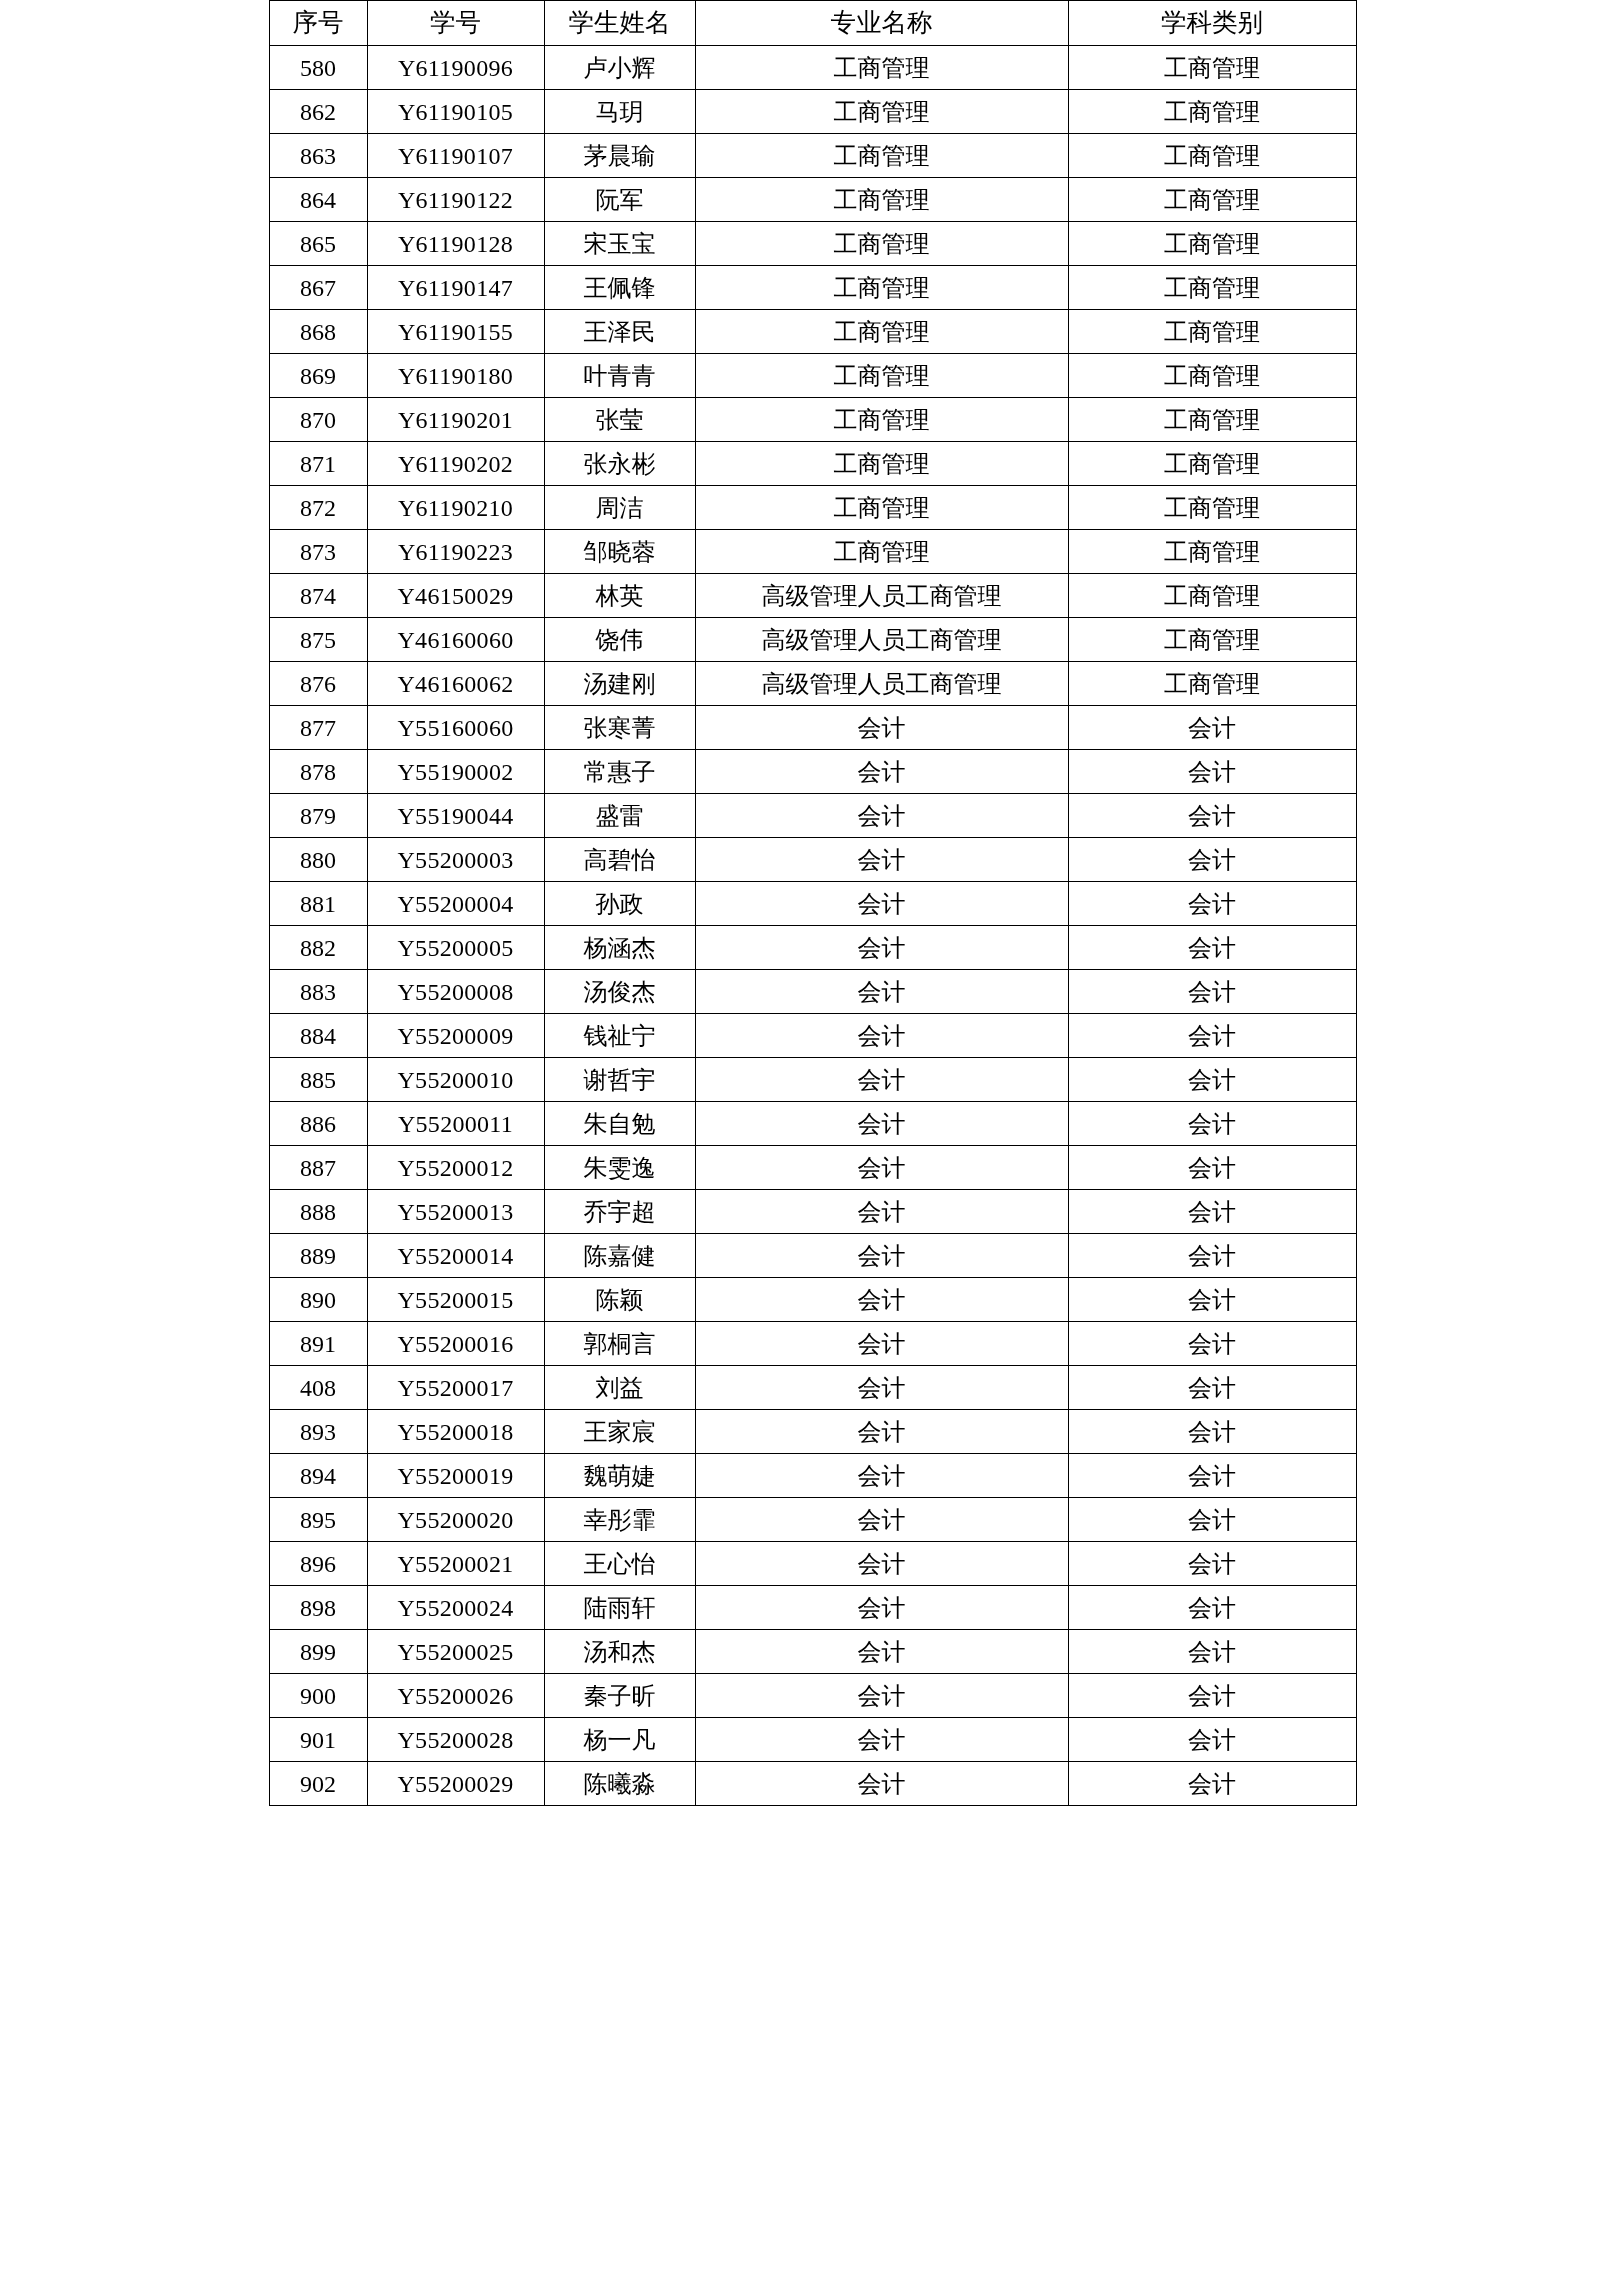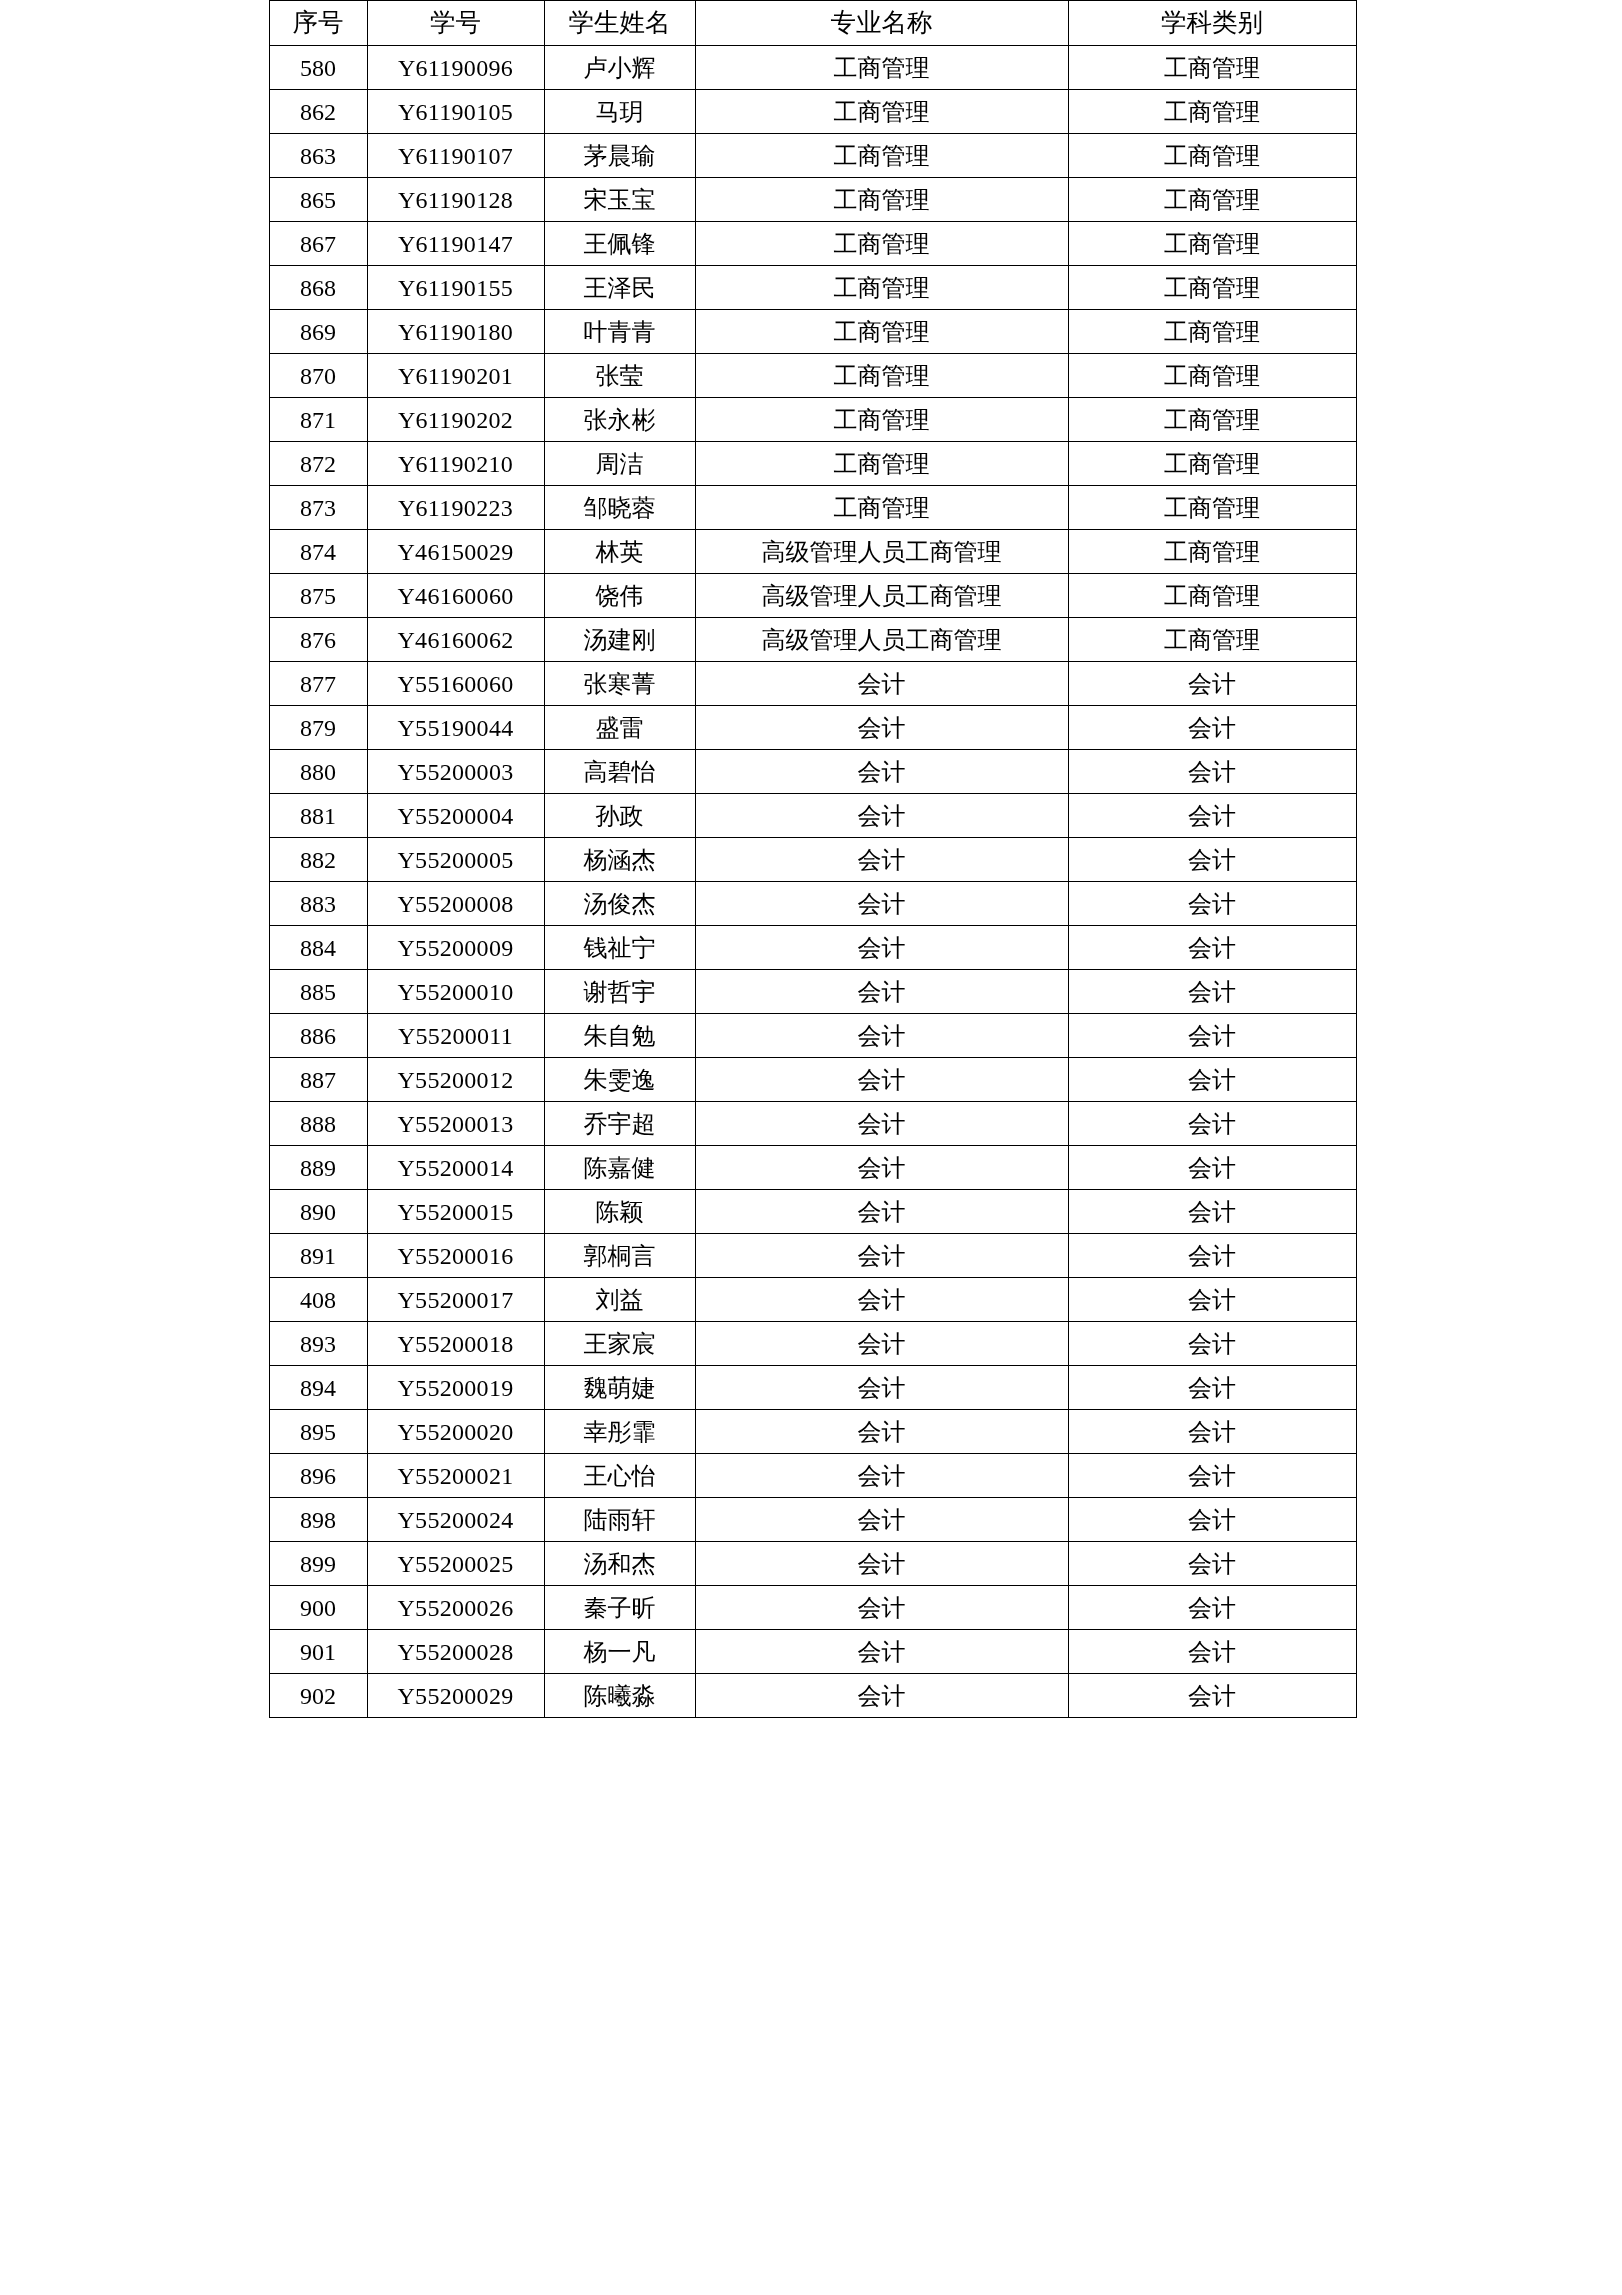--- a/index.html
+++ b/index.html
@@ -94,20 +94,27 @@
             <td>工商管理</td>
           </tr>
           <tr>
             <td>863</td>
             <td class="cell-id">Y61190107</td>
             <td>茅晨瑜</td>
             <td>工商管理</td>
             <td>工商管理</td>
           </tr>
           <tr>
+            <td>864</td>
+            <td class="cell-id">Y61190122</td>
+            <td>阮军</td>
+            <td>工商管理</td>
+            <td>工商管理</td>
+          </tr>
+          <tr>
             <td>865</td>
             <td class="cell-id">Y61190128</td>
             <td>宋玉宝</td>
             <td>工商管理</td>
             <td>工商管理</td>
           </tr>
           <tr>
             <td>867</td>
             <td class="cell-id">Y61190147</td>
             <td>王佩锋</td>
@@ -174,20 +181,27 @@
             <td>876</td>
             <td class="cell-id">Y46160062</td>
             <td>汤建刚</td>
             <td>高级管理人员工商管理</td>
             <td>工商管理</td>
           </tr>
           <tr>
             <td>877</td>
             <td class="cell-id">Y55160060</td>
             <td>张寒菁</td>
+            <td>会计</td>
+            <td>会计</td>
+          </tr>
+          <tr>
+            <td>878</td>
+            <td class="cell-id">Y55190002</td>
+            <td>常惠子</td>
             <td>会计</td>
             <td>会计</td>
           </tr>
           <tr>
             <td>879</td>
             <td class="cell-id">Y55190044</td>
             <td>盛雷</td>
             <td>会计</td>
             <td>会计</td>
           </tr>

